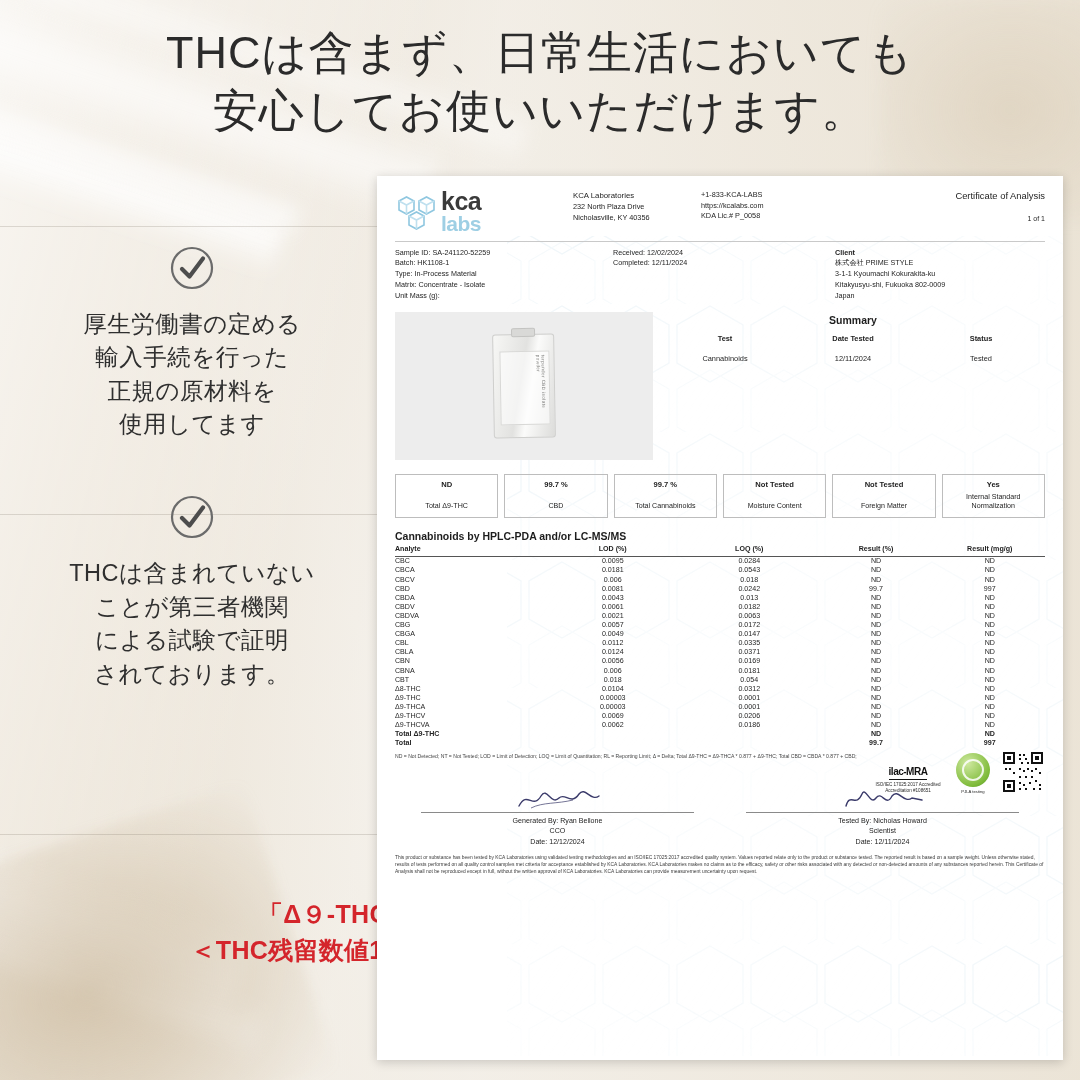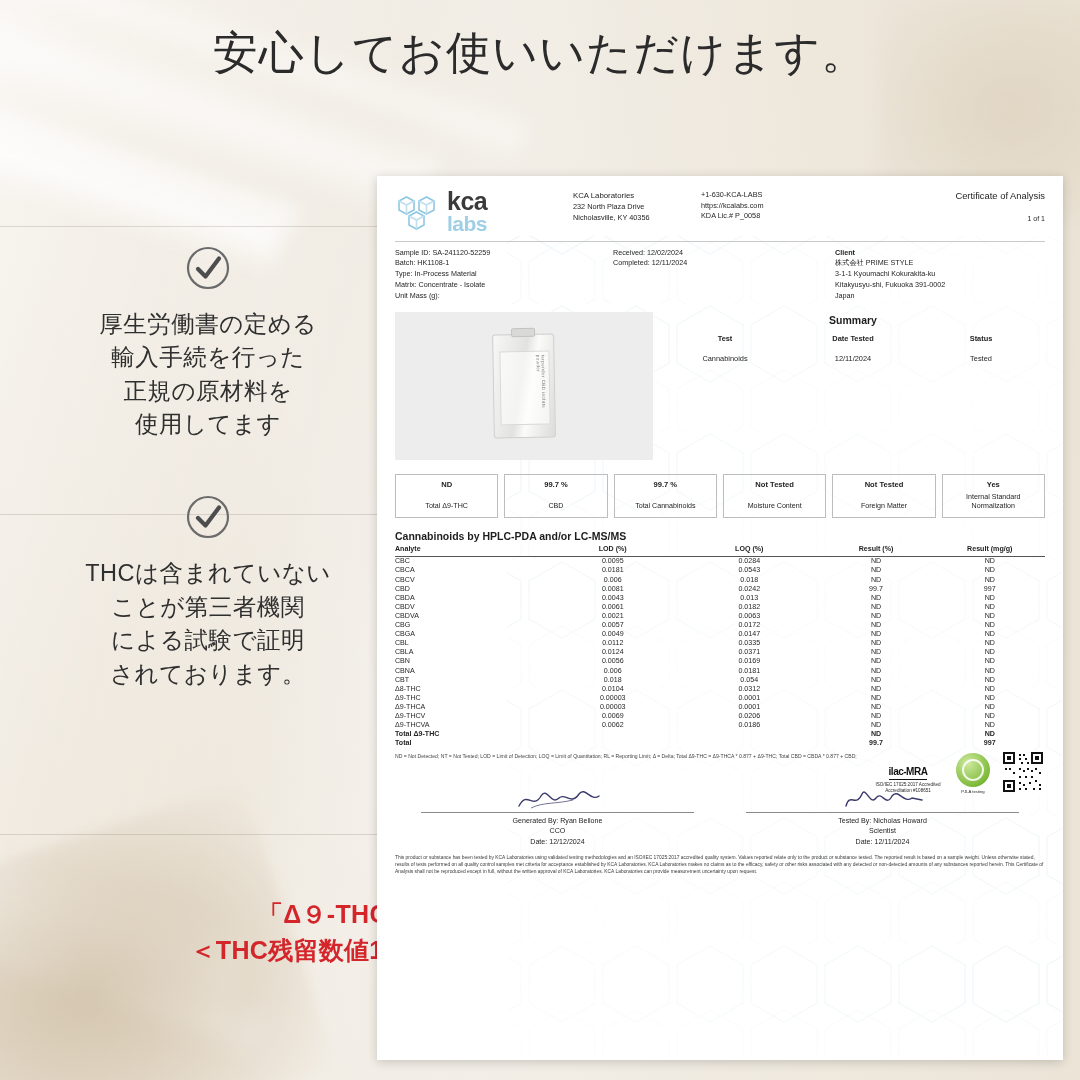--- a/index.html
+++ b/index.html
@@ -50,21 +50,21 @@
     font-size: 45px;
     line-height: 1.28;
     letter-spacing: 1px;
     font-weight: 400;
   }
   .headline div { white-space: nowrap; }
 
   
   .features {
     position: absolute;
-    left: 48px;
+    left: 32px;
     top: 246px;
     width: 320px;
   }
   .feature { text-align: center; }
   .feature-1 { margin-bottom: 54px; }
   .check-icon { display: block; margin: 0 auto 14px auto; }
   .feature-text {
     color: #2f2f2f;
     font-size: 23.5px;
     line-height: 1.42;
@@ -108,21 +108,21 @@
   
   .coa-watermark {
     position: absolute; inset: 0;
     opacity: 0.55;
     pointer-events: none;
   }
 
   .coa-inner { position: relative; z-index: 2; }
 
   .coa-head { display: flex; align-items: flex-start; }
-  .logo-wrap { display: flex; align-items: center; gap: 6px; width: 178px; }
+  .logo-wrap { display: flex; align-items: center; width: 178px; }
   .cube-grid { width: 46px; height: 40px; position: relative; }
   .kca-text { line-height: 0.95; }
   .kca-text .k1 { font-size: 25px; font-weight: 700; color: #3a3a3a; letter-spacing: -0.5px; }
   .kca-text .k2 { font-size: 21px; font-weight: 700; color: #9ecfe4; letter-spacing: -0.5px; }
 
   .lab-block { width: 128px; font-size: 7.3px; line-height: 1.45; }
   .lab-block .lab-name { font-weight: 400; font-size: 7.8px; margin-bottom: 1px; }
   .contact-block { width: 150px; font-size: 7.3px; line-height: 1.45; color: #1f1f1f; }
   .coa-title-wrap { margin-left: auto; text-align: right; }
   .coa-title { font-size: 9.4px; font-weight: 400; }
@@ -246,20 +246,21 @@
   <div class="bg-streak s2"></div>
   <div class="bg-streak s3"></div>
   <div class="bg-streak s4"></div>
   <div class="bg-streak s5"></div>
   <div class="bg-streak s6"></div>
   <div class="bg-dark"></div>
   <div class="bg-dark2"></div>
 </div>
 
 <div class="headline">
+  <div>THCは含まず、日常生活においても</div>
   <div>安心してお使いいただけます。</div>
 </div>
 
 <div class="divider div-1"></div>
 <div class="divider div-2"></div>
 <div class="divider div-3"></div>
 
 <div class="features">
 
   <div class="feature feature-1">
@@ -339,21 +340,21 @@
         </span>
       </div>
 
       <div class="lab-block">
         <div class="lab-name">KCA Laboratories</div>
         <div>232 North Plaza Drive</div>
         <div>Nicholasville, KY 40356</div>
       </div>
 
       <div class="contact-block">
-        <div>+1-630-KCA-LABS</div>
+        <div>+1-833-KCA-LABS</div>
         <div>https://kcalabs.com</div>
         <div>KDA Lic.# P_0058</div>
       </div>
 
       <div class="coa-title-wrap">
         <div class="coa-title">Certificate of Analysis</div>
         <div class="page-no">1 of 1</div>
       </div>
     </div>
 
@@ -369,21 +370,21 @@
         <div>Unit Mass (g):</div>
       </div>
       <div class="info-col-b">
         <div>Received: 12/02/2024</div>
         <div>Completed: 12/11/2024</div>
       </div>
       <div class="info-col-c">
         <div class="client-title">Client</div>
         <div>株式会社 PRIME STYLE</div>
         <div>3-1-1 Kyoumachi Kokurakita-ku</div>
-        <div>Kitakyusyu-shi, Fukuoka 391-0002</div>
+        <div>Kitakyusyu-shi, Fukuoka 802-0009</div>
         <div>Japan</div>
       </div>
     </div>
 
     <div class="mid">
       <div class="photo-box">
         <div class="bottle">
           <div class="cap"></div>
           <div class="label">terpender CBD isolate powder</div>
         </div>

